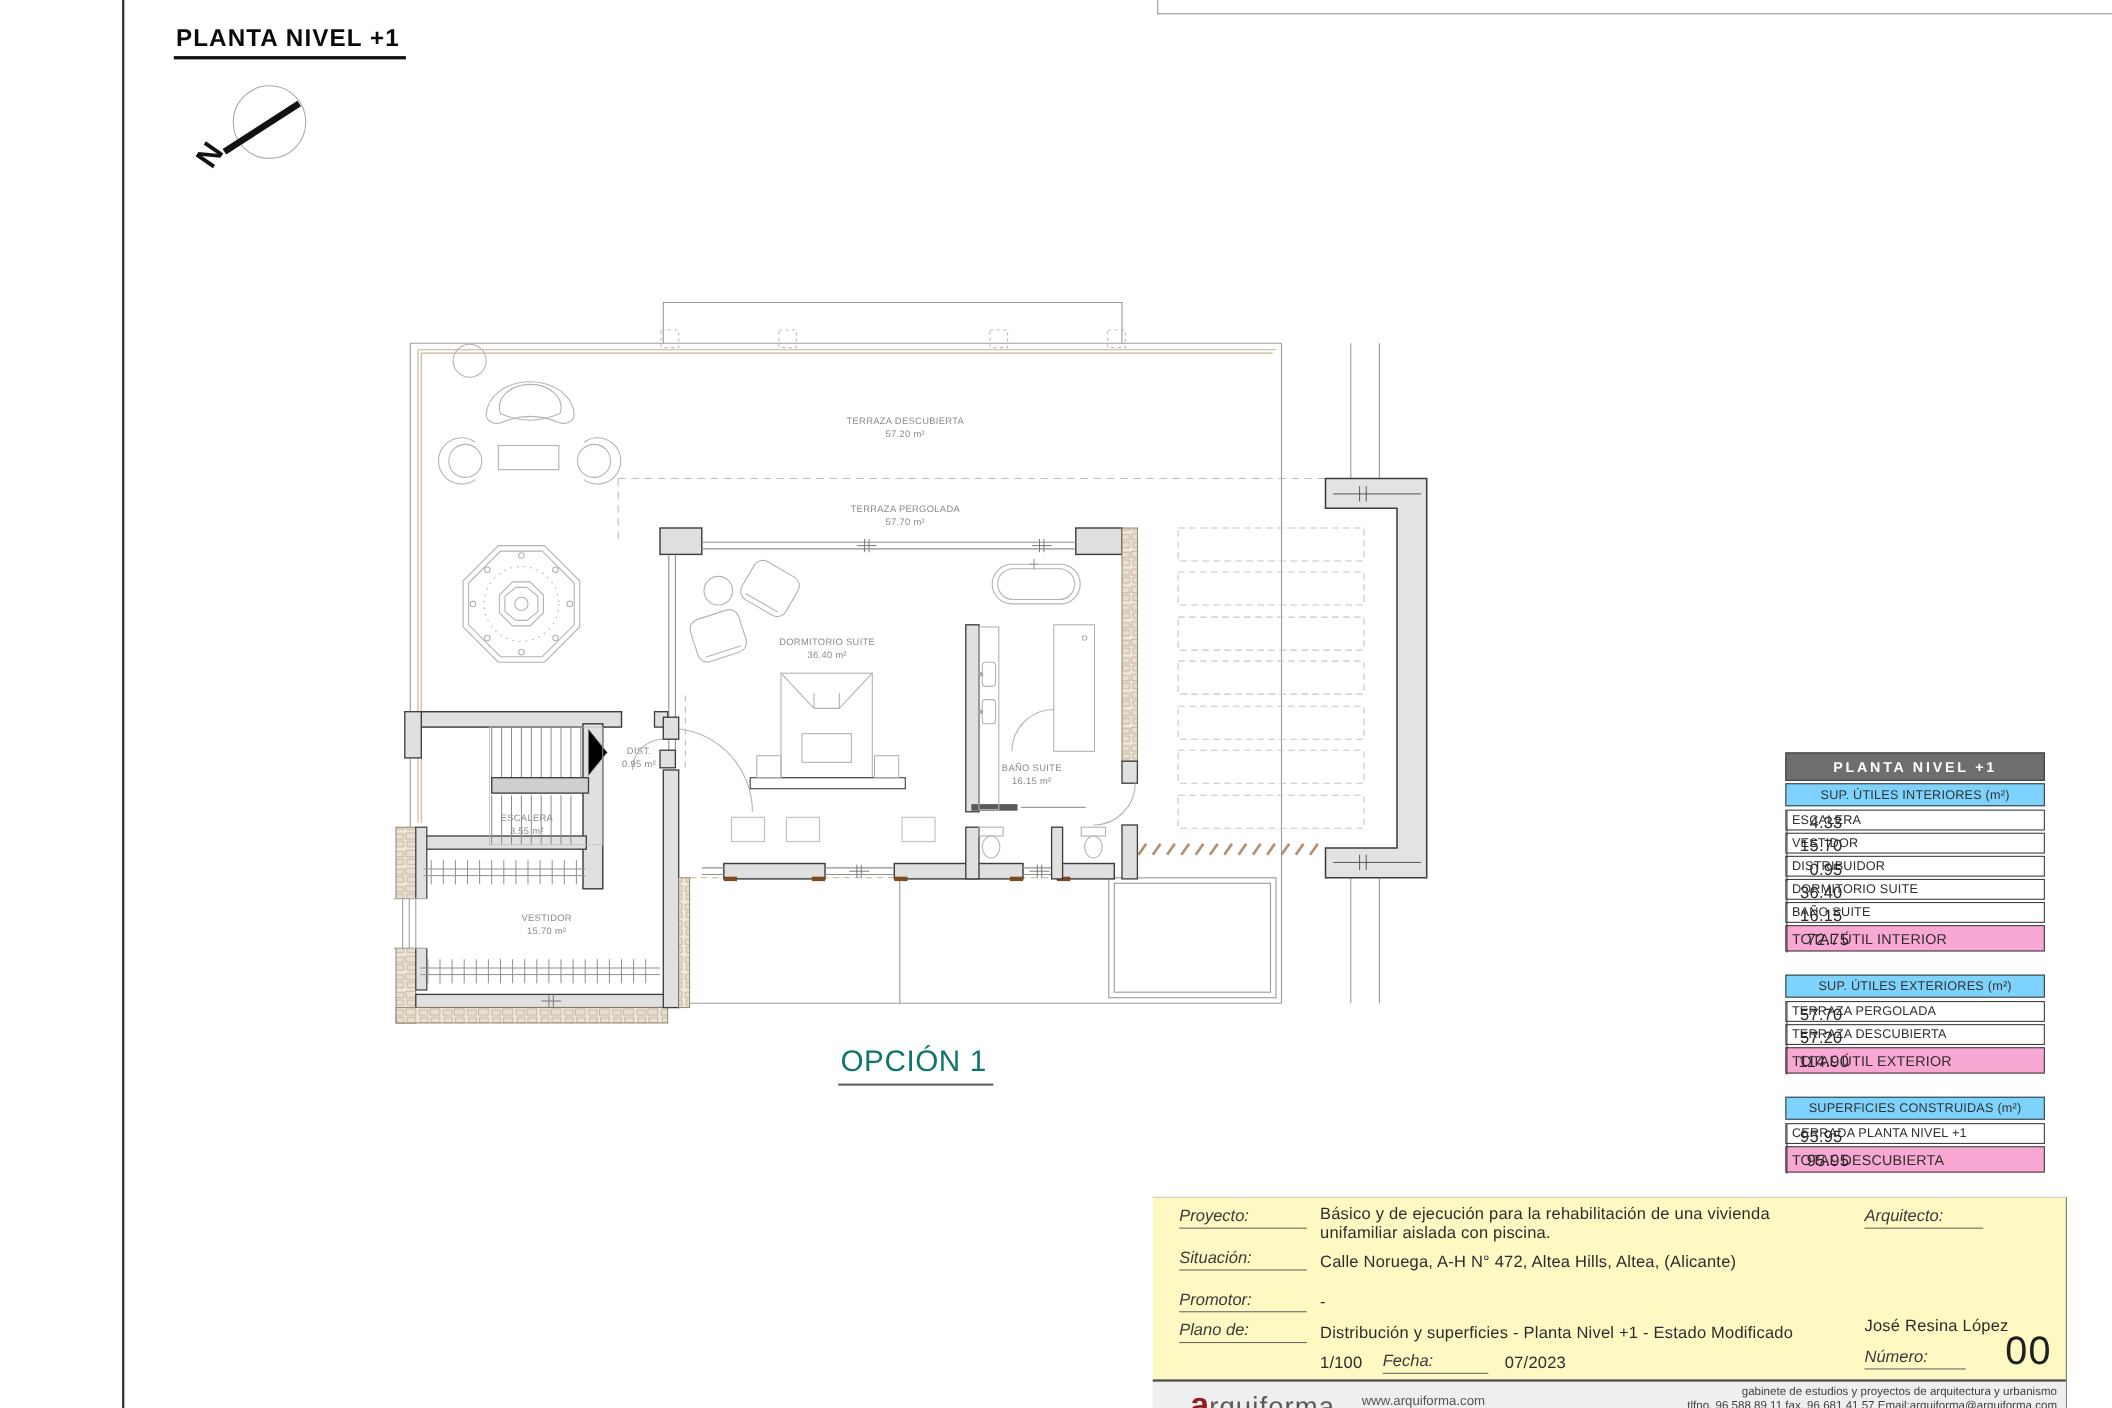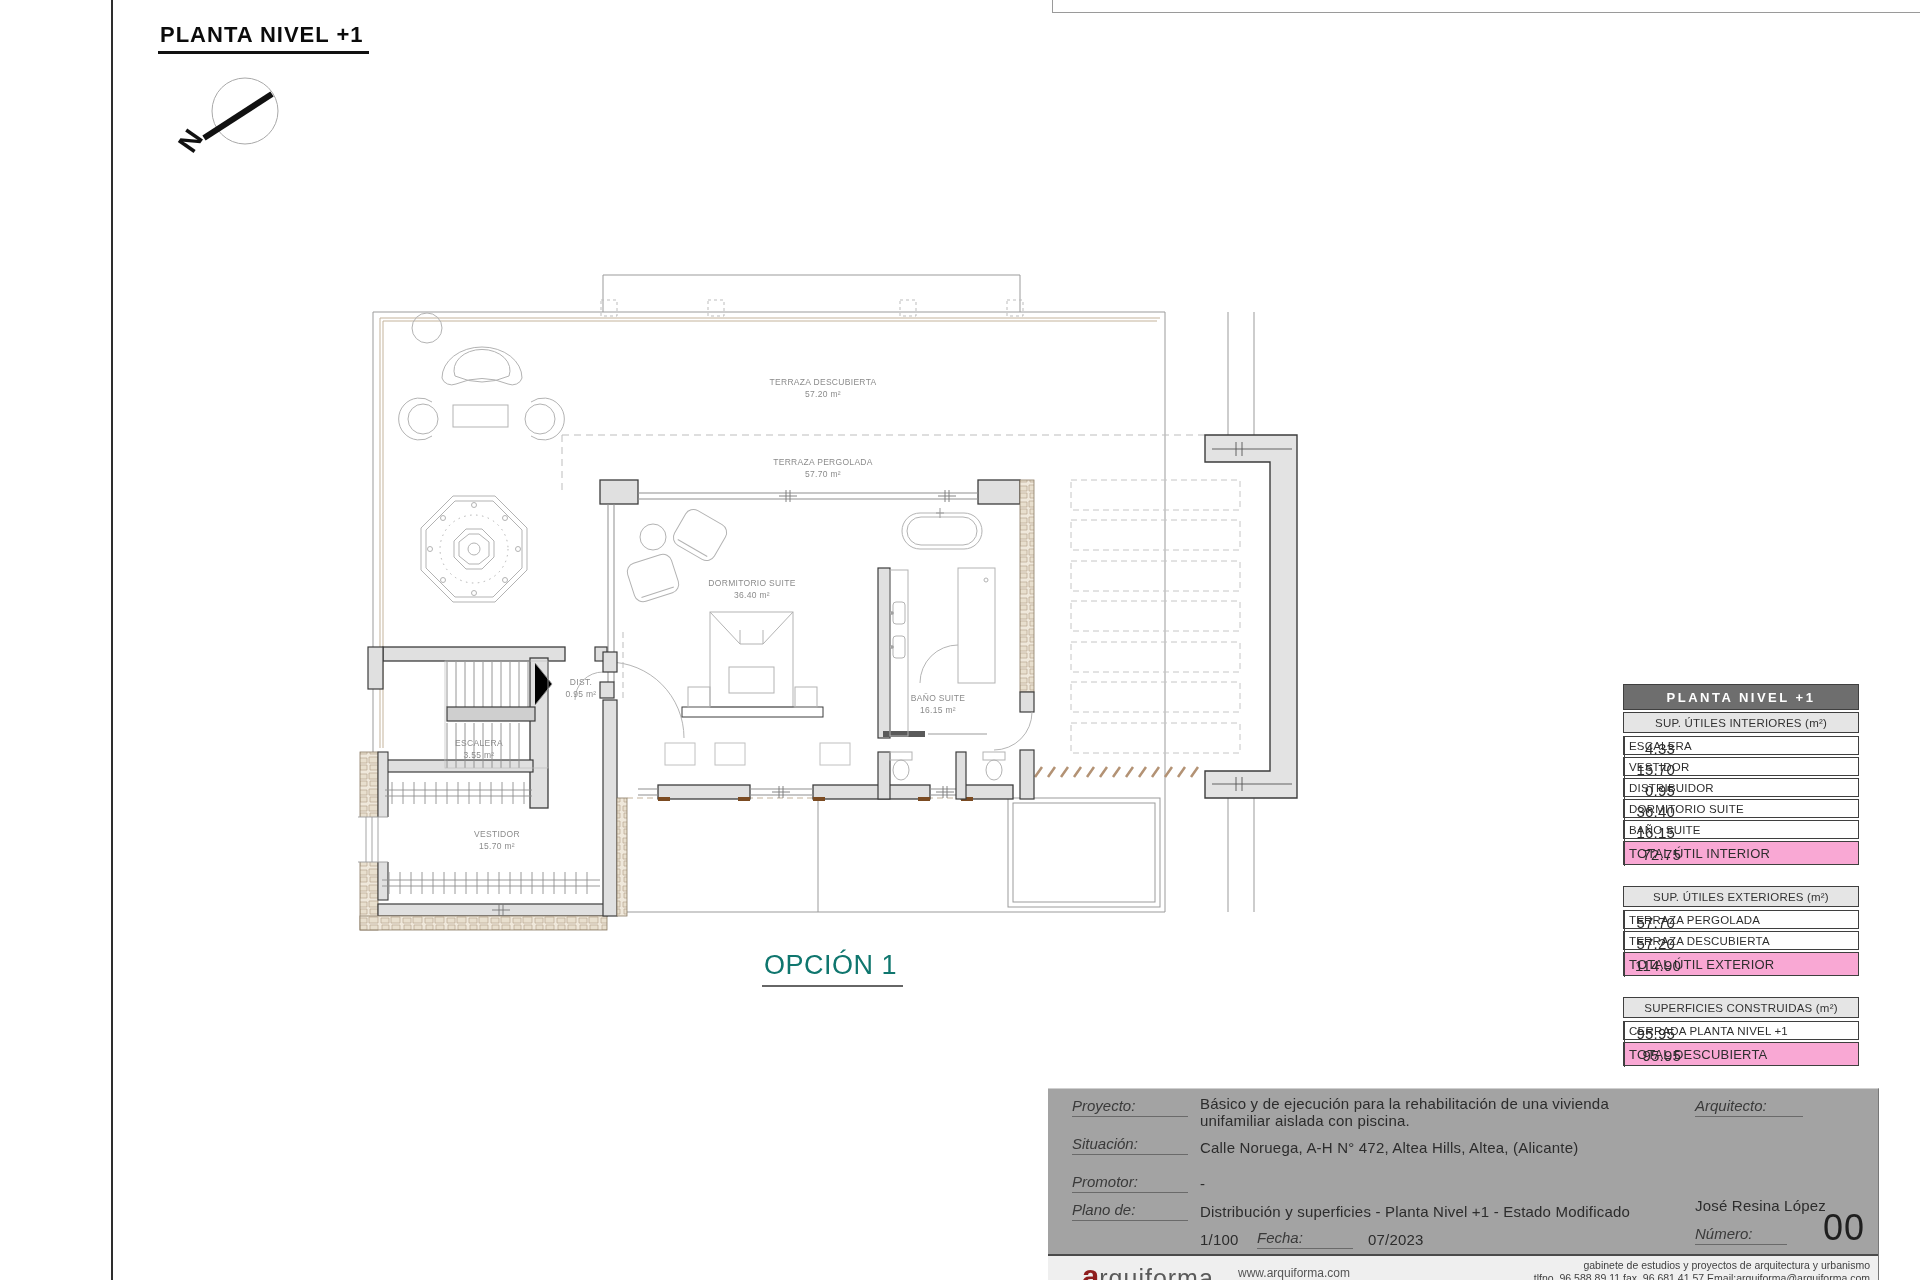--- a/index.html
+++ b/index.html
@@ -30,33 +30,33 @@
   .plan text{font-family:"Liberation Sans",sans-serif;fill:#8b8b8b;font-size:8.5px;letter-spacing:.3px;text-anchor:middle;}
 
   
   .tables{position:absolute;left:1623px;top:684px;width:236px;font-family:"Liberation Sans",sans-serif;}
   .tbl{margin-bottom:21px;}
   .tbl-header{
     border:1px solid #3f3f3f;background:#6e6e6e;color:#fff;font-weight:bold;
     font-size:13px;letter-spacing:2.5px;text-align:center;padding:5px 0 4px;margin-bottom:2px;
   }
   .tbl-sub{
-    border:1px solid #3f3f3f;background:#e5e5e5;color:#333;font-size:11.5px;
+    border:1px solid #3f3f3f;background:#7dd3fc;color:#333;font-size:11.5px;
     text-align:center;padding:4px 0 3px;margin-bottom:3px;letter-spacing:.2px;
   }
   .tbl-row{display:flex;border:1px solid #3f3f3f;background:#fff;margin-bottom:2px;font-size:11.5px;color:#2e2e2e;}
   .tbl-row .lbl{flex:1;padding:3px 4px 2px 5px;letter-spacing:.2px;}
   .tbl-row .val{width:50px;border-left:1px solid #3f3f3f;text-align:right;padding:3px 4px 2px 0;}
   .tbl-row.total{background:#f9a8d4;font-size:13px;}
   .tbl-row.total .lbl{padding:4px 4px 3px 5px;}
   .tbl-row.total .val{width:56px;padding:4px 4px 3px 0;}
 
   
   .titleblock{
-    position:absolute;left:1048px;top:1088px;width:830px;height:192px;background:#a3a3a3;
+    position:absolute;left:1048px;top:1088px;width:830px;height:192px;background:#fef9c3;
     border-top:1px solid #cfcfcf;border-right:1px solid #777;font-family:"Liberation Sans",sans-serif;
   }
   .fld{position:absolute;font-size:15px;font-style:italic;color:#3a3a3a;border-bottom:1px solid #6a6a6a;padding-bottom:2px;}
   .val{position:absolute;font-size:15px;color:#2c2c2c;letter-spacing:.2px;}
   .num-big{position:absolute;font-size:36px;font-weight:400;color:#1f1f1f;letter-spacing:1px;}
 
   .footer-strip{
     position:absolute;left:0;top:165px;width:100%;height:27px;background:#efefef;
     border-top:2px solid #4a4a4a;overflow:hidden;
   }

